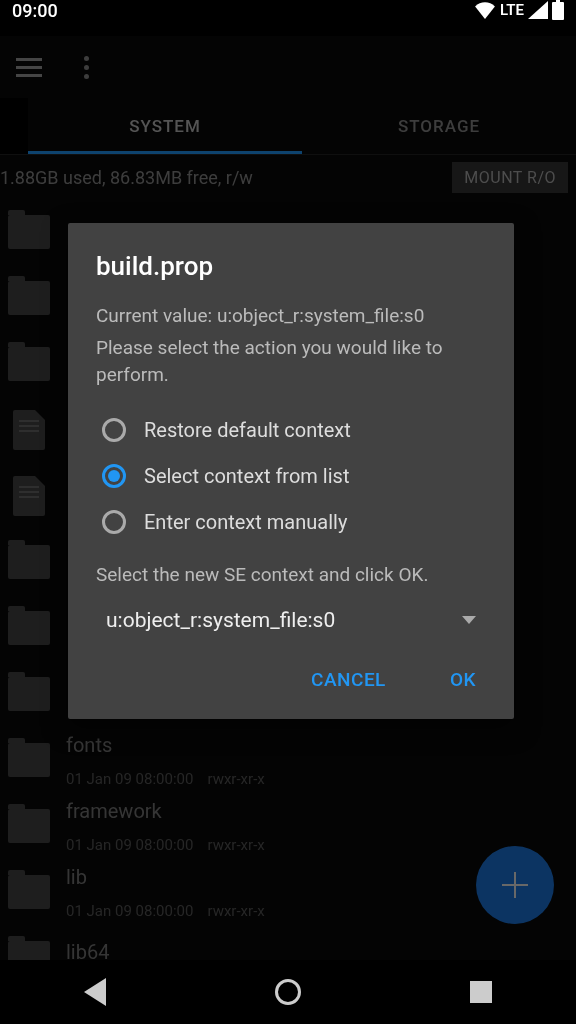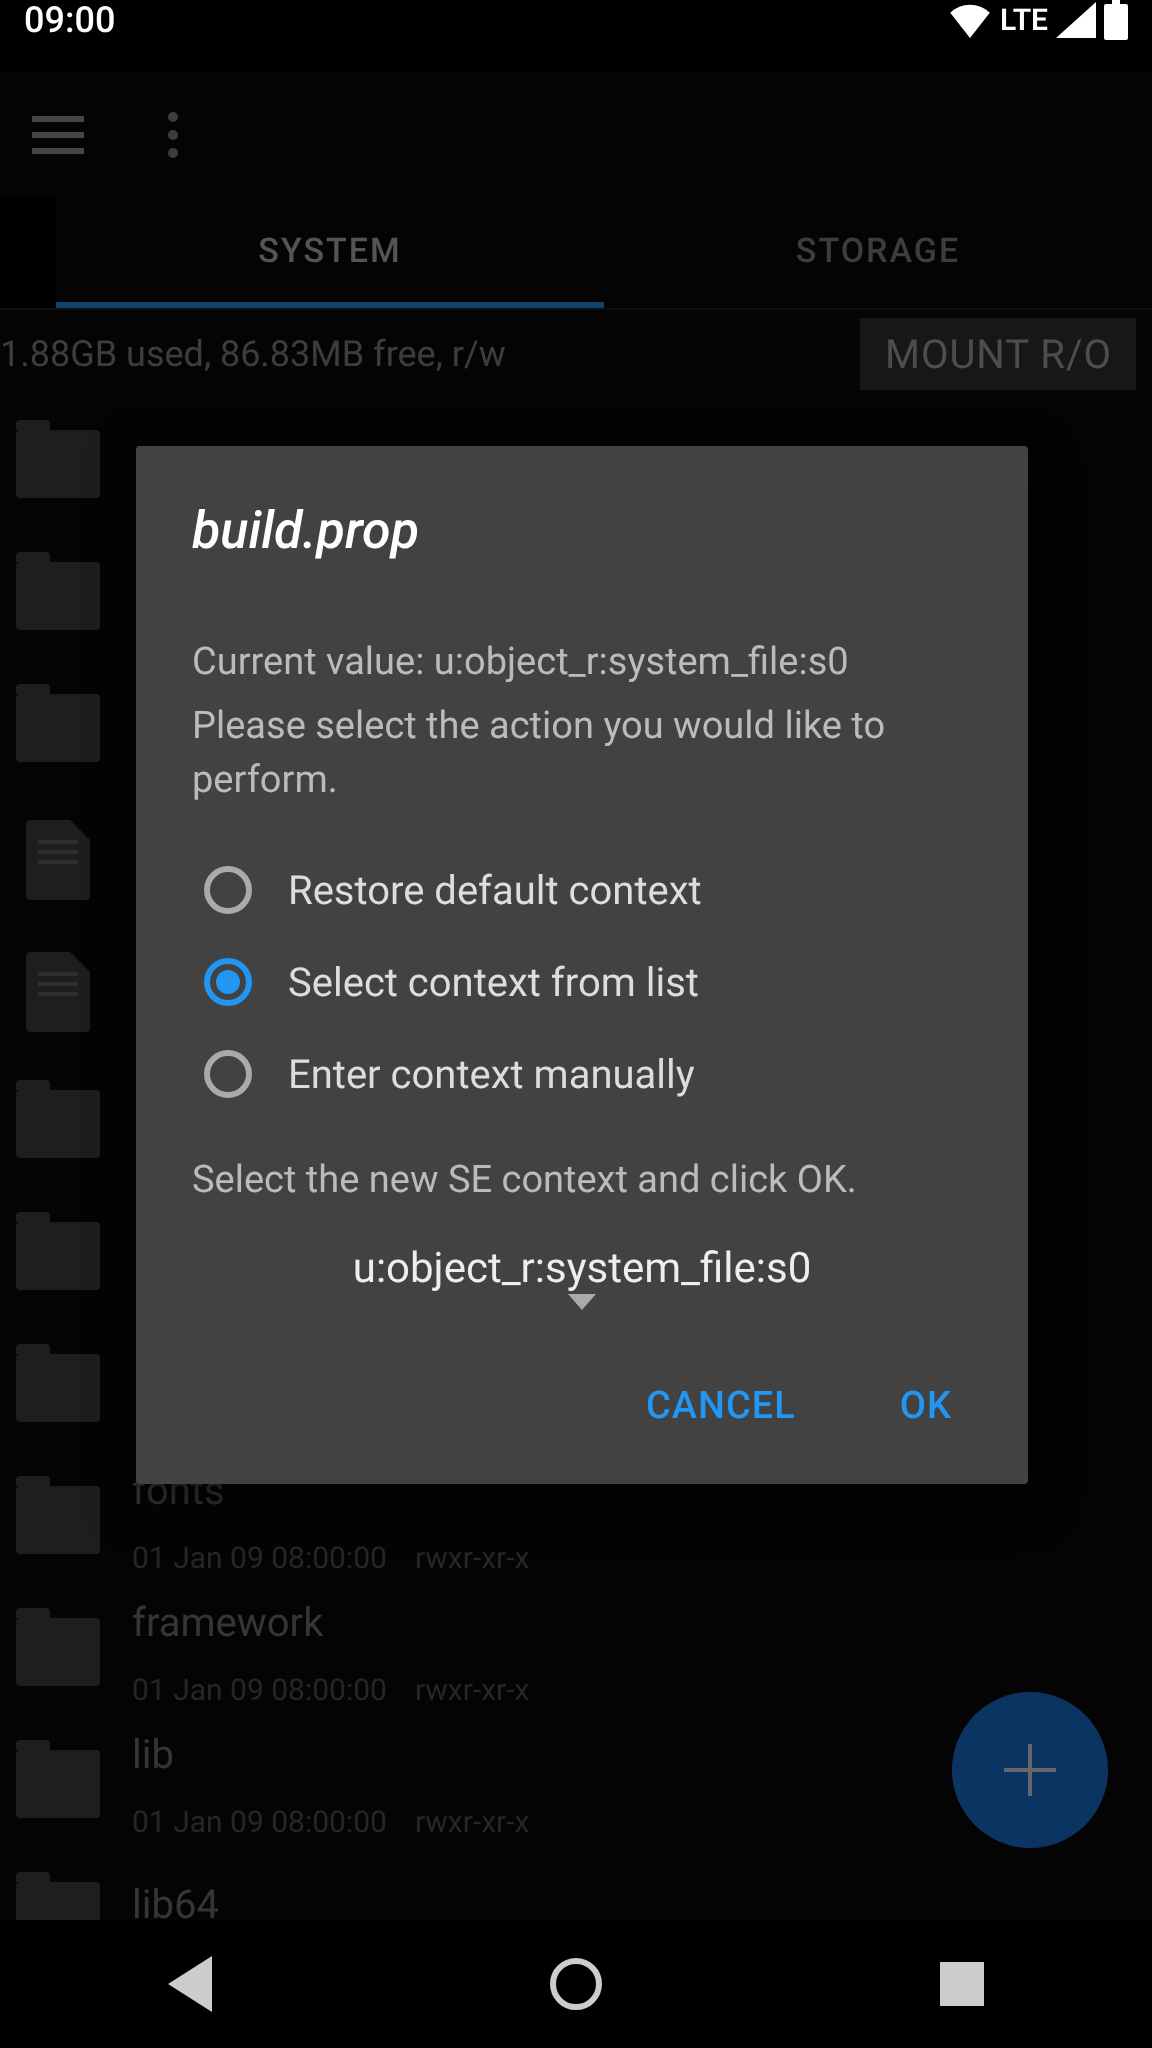--- a/index.html
+++ b/index.html
@@ -21,56 +21,56 @@
 
 .tabs { height: 56px; display: flex; background: #0a0a0a; margin-left: 28px; }
 .tab { flex: 1; display: flex; align-items: center; justify-content: center; color: #888; font-size: 17px; font-weight: 500; letter-spacing: 1px; position: relative; }
 .tab.active { color: #bbb; }
 .tab.active::after { content: ""; position: absolute; bottom: 0; left: 0; right: 0; height: 3px; background: #2196f3; }
 .tab-underline { height: 1px; background: #222; }
 
 
 .info-bar { height: 44px; display: flex; align-items: center; padding: 0 8px 0 0; background: #0a0a0a; gap: 12px; }
 .info-text { color: #888; font-size: 18px; flex: 1; }
-.mount-btn { background: #333; color: #aaa; padding: 6px 12px; font-size: 20px; letter-spacing: 0.5px; }
+.mount-btn { background: #333; color: #aaa; padding: 6px 12px; font-size: 16px; letter-spacing: 0.5px; }
 
 
 .file-list { position: relative; background: #0a0a0a; height: 826px; overflow: hidden; }
 .file-item { display: flex; align-items: center; height: 66px; padding: 0 8px; }
 .folder-icon, .file-icon { width: 42px; height: 34px; margin-right: 16px; }
 .folder-icon { background: #444; border-radius: 2px; position: relative; }
 .folder-icon::before { content: ""; position: absolute; top: -5px; left: 0; width: 17px; height: 5px; background: #444; border-radius: 2px 2px 0 0; }
 .file-icon { width: 32px; height: 40px; background: #444; border-radius: 2px; margin-left: 5px; margin-right: 21px; position: relative; }
 .file-icon::before { content: ""; position: absolute; top: 0; right: 0; width: 10px; height: 10px; background: #0a0a0a; clip-path: polygon(0 0, 100% 100%, 100% 0); }
 .file-icon::after { content: ""; position: absolute; top: 10px; left: 6px; right: 6px; height: 2px; background: #666; box-shadow: 0 5px 0 #666, 0 10px 0 #666; }
 .file-meta { display: flex; flex-direction: column; }
 .file-name { color: #777; font-size: 20px; }
 .file-sub { color: #555; font-size: 15px; margin-top: 13px; }
 .file-sub .perms { margin-left: 14px; }
 
 
 .scrim { position: absolute; inset: 0; background: rgba(0,0,0,0.55); }
 
 
 .dialog { position: absolute; left: 68px; right: 62px; top: 223px; background: #424242; padding: 28px 28px 16px 28px; border-radius: 2px; box-shadow: 0 8px 24px rgba(0,0,0,0.6); }
-.dialog-title { color: #fff; font-size: 26px; font-weight: 500; margin-bottom: 36px; font-style: italic; }
+.dialog-title { color: #fff; font-size: 26px; font-weight: 500; margin-bottom: 21px; }
 .dialog-line { color: #bbb; font-size: 19px; line-height: 1.45; margin-bottom: 4px; }
 .dialog-sub { color: #bbb; font-size: 19px; line-height: 1.45; margin-bottom: 18px; }
 .radio-group { margin: 8px 0 18px 6px; }
 .radio-item { display: flex; align-items: center; height: 46px; }
 .radio-outer { width: 24px; height: 24px; border: 3px solid #aaa; border-radius: 50%; margin-right: 18px; display: flex; align-items: center; justify-content: center; }
 .radio-item.selected .radio-outer { border-color: #2196f3; }
 .radio-inner { width: 12px; height: 12px; border-radius: 50%; background: #2196f3; display: none; }
 .radio-item.selected .radio-inner { display: block; }
 .radio-label { color: #ddd; font-size: 20px; }
 .select-hint { color: #bbb; font-size: 19px; margin-bottom: 14px; }
-.dropdown { display: flex; align-items: center; justify-content: space-between; padding: 8px 10px 8px 10px; margin-bottom: 12px; flex-direction: column; }
+.dropdown { display: flex; align-items: center; justify-content: space-between; padding: 8px 10px 8px 10px; margin-bottom: 12px; }
 .dropdown-text { color: #eee; font-size: 21px; }
 .dropdown-arrow { width: 0; height: 0; border-left: 7px solid transparent; border-right: 7px solid transparent; border-top: 8px solid #aaa; }
-.dialog-actions { display: flex; justify-content: flex-end; gap: 40px; padding: 8px 4px 4px; }
+.dialog-actions { display: flex; justify-content: flex-end; gap: 52px; padding: 8px 4px 4px; }
 .dialog-btn { color: #2196f3; font-size: 19px; font-weight: 500; letter-spacing: 0.5px; background: none; border: none; padding: 8px 6px; }
 
 
 .fab { position: absolute; right: 22px; bottom: 100px; width: 78px; height: 78px; border-radius: 50%; background: #1565c0; display: flex; align-items: center; justify-content: center; opacity: 0.5; }
 .fab::before, .fab::after { content: ""; position: absolute; background: #ccc; }
 .fab::before { width: 26px; height: 2px; }
 .fab::after { width: 2px; height: 26px; }
 
 
 .nav-bar { position: absolute; bottom: 0; left: 0; right: 0; height: 64px; background: #000; display: flex; align-items: center; justify-content: space-around; }

